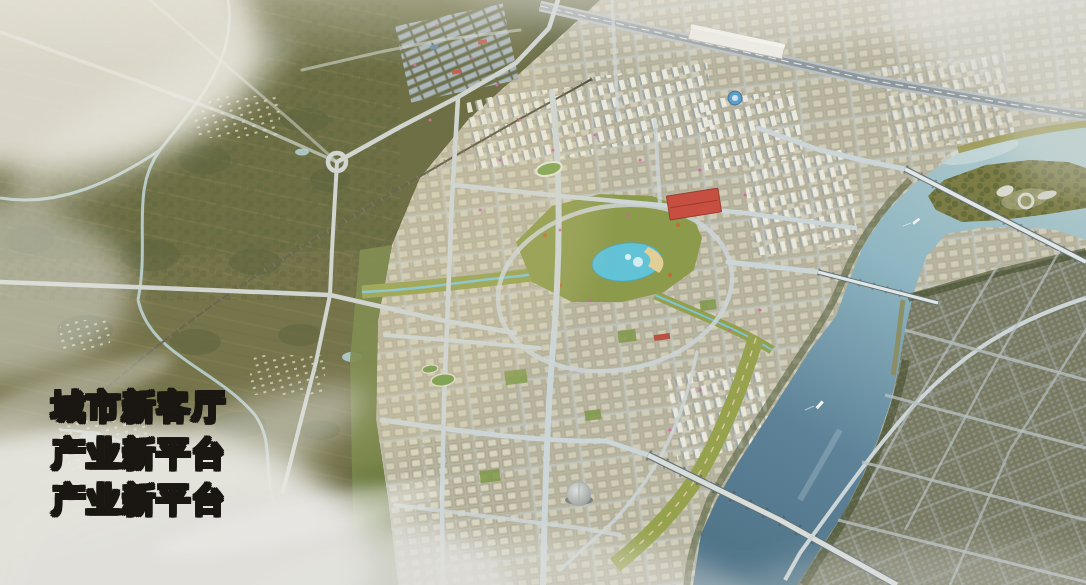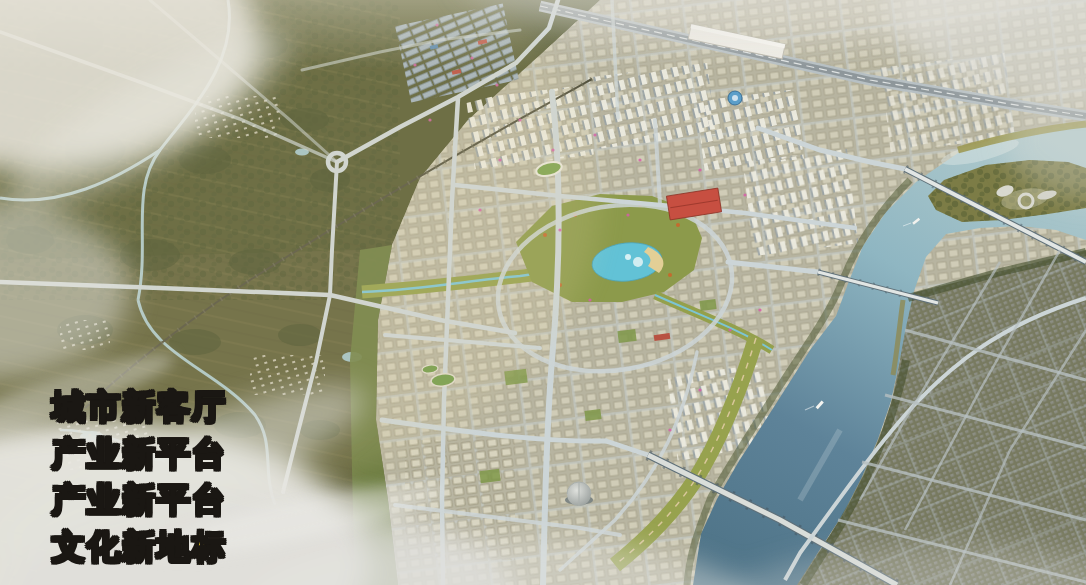--- a/index.html
+++ b/index.html
@@ -352,15 +352,14 @@
   <g filter="url(#fBlurS)">
     <ellipse cx="60" cy="395" rx="120" ry="18" fill="#e6e5e0" opacity="0.4" transform="rotate(-18 60 395)"></ellipse>
     <ellipse cx="300" cy="520" rx="150" ry="20" fill="#eeede8" opacity="0.45" transform="rotate(-12 300 520)"></ellipse>
   </g>
 </svg>
 
   <div class="slogan">
     <div class="slogan-line">城市新客厅</div>
     <div class="slogan-line">产业新平台</div>
     <div class="slogan-line">产业新平台</div>
-    <div class="slogan-line">文化新地标</div>
   </div>
 </div>
 
 </body></html>

